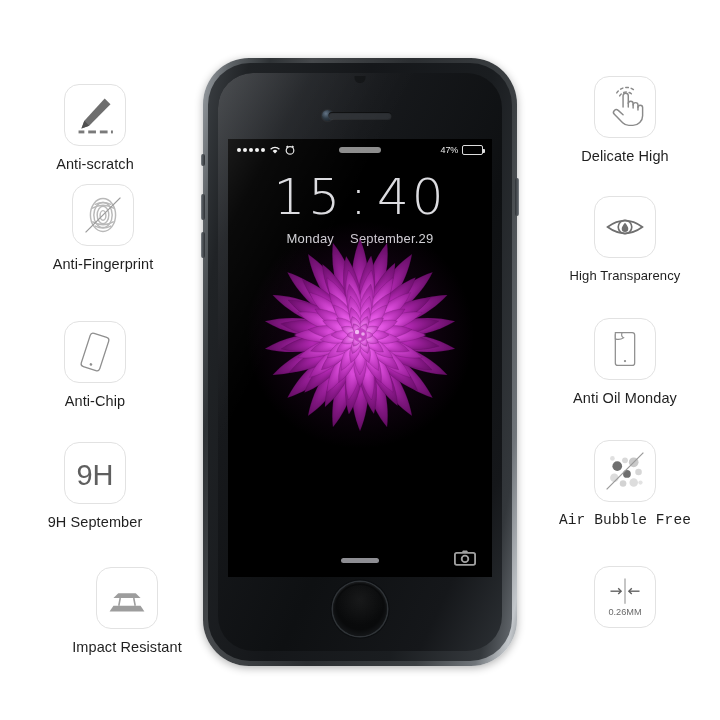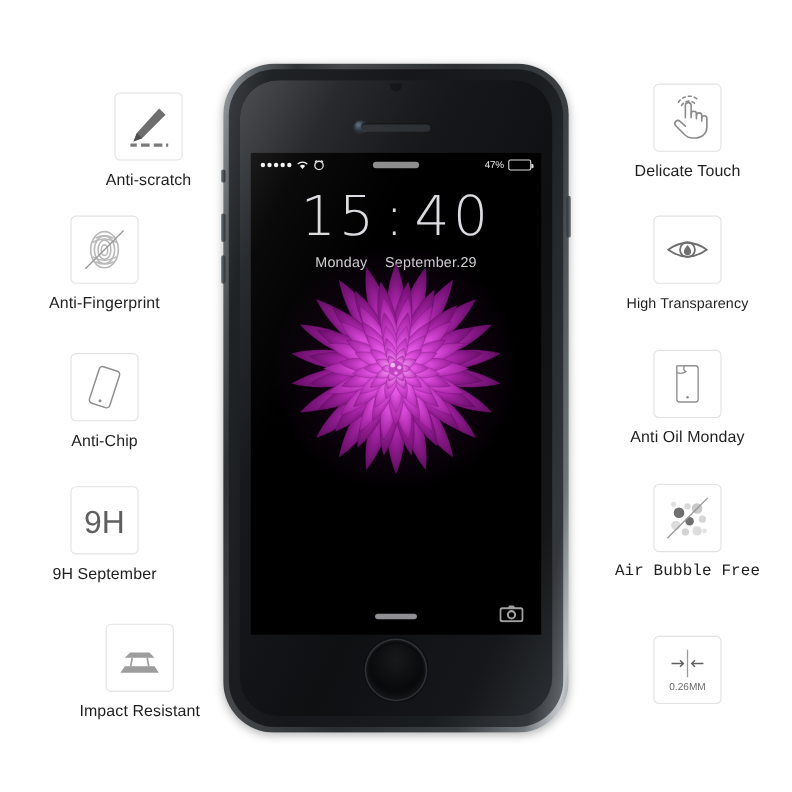--- a/index.html
+++ b/index.html
@@ -36,21 +36,21 @@
     position: absolute;
     width: 190px;
     text-align: center;
   }
 
   .icon-box {
     width: 62px;
     height: 62px;
     margin: 0 auto;
     border: 1px solid #e2e2e2;
-    border-radius: 5px;
+    border-radius: 15px;
     background: #ffffff;
     position: relative;
     box-sizing: border-box;
   }
   .icon-box svg { display: block; width: 100%; height: 100%; }
 
   .feature-label {
     margin-top: 11px;
     font-size: 14.5px;
     color: #1f1f1f;
@@ -304,39 +304,39 @@
     background: linear-gradient(270deg,#7d8287 0%,#50555a 40%,#2e3236 100%);
   }
 </style>
 </head>
 <body>
 
 <div id="page">
 
   <div class="feature-col col-left">
 
-    <div class="feature" style="top:84px;padding-left:40px;">
+    <div class="feature" style="top:84px;">
       <div class="icon-box">
         <svg viewBox="0 0 62 62">
           <g stroke="#6e6e6e" fill="#6e6e6e">
             <path d="M41 14 L47 20 L25 42 L17 45 L20 37 Z" fill="#6e6e6e" stroke="none"></path>
             <path d="M20 37 L25 42 L17 45 Z" fill="#4f4f4f" stroke="none"></path>
           </g>
           <g stroke="#7a7a7a" stroke-width="3" stroke-linecap="butt">
             <line x1="14" y1="48.5" x2="20" y2="48.5"></line>
             <line x1="24" y1="48.5" x2="32" y2="48.5"></line>
             <line x1="36" y1="48.5" x2="44" y2="48.5"></line>
             <line x1="47.5" y1="48.5" x2="49.5" y2="48.5"></line>
           </g>
         </svg>
       </div>
       <div class="feature-label">Anti-scratch</div>
     </div>
 
-    <div class="feature" style="top:196px;">
+    <div class="feature" style="top:184px;padding-left:8px;">
       <div class="icon-box">
         <svg viewBox="0 0 62 62">
           <g fill="none" stroke="#b9b9b9" stroke-width="1.5" stroke-linecap="round">
             <ellipse cx="31" cy="31" rx="13" ry="17"></ellipse>
             <ellipse cx="31" cy="31" rx="9.5" ry="13"></ellipse>
             <ellipse cx="31" cy="31" rx="6" ry="9"></ellipse>
             <ellipse cx="31" cy="31.5" rx="3" ry="5"></ellipse>
             <path d="M20 24 q11 -6 22 0"></path>
             <path d="M20.5 38 q10.5 6 21 0"></path>
             <path d="M23 20 q8 -4 16 0"></path>
@@ -394,21 +394,21 @@
           <g fill="none" stroke="#8a8a8a" stroke-width="1.5" stroke-linecap="round" stroke-linejoin="round">
             <path d="M29 31 L29 19.5 a2.7 2.7 0 0 1 5.4 0 L34.4 31"></path>
             <path d="M34.4 27.5 a2.5 2.5 0 0 1 5 0 L39.4 32"></path>
             <path d="M39.4 29 a2.5 2.5 0 0 1 5 0 L44.4 34"></path>
             <path d="M44.4 31.5 a2.4 2.4 0 0 1 4.8 0 L49.2 40 a10 10 0 0 1 -10 10 L35 50 a9 9 0 0 1 -6.4 -2.7 L20 38.5 a2.8 2.8 0 0 1 4 -4 L29 39"></path>
             <path d="M25.5 19.5 a8 8 0 0 1 12.5 -1.8" stroke-dasharray="2.6 3"></path>
             <path d="M22.5 16.5 a12 12 0 0 1 18.5 -2.4" stroke-dasharray="2.6 3"></path>
           </g>
         </svg>
       </div>
-      <div class="feature-label">Delicate Touch</div>
+      <div class="feature-label">Delicate High</div>
     </div>
 
     <div class="feature" style="top:196px;">
       <div class="icon-box">
         <svg viewBox="0 0 62 62">
           <g fill="none" stroke="#6f6f6f" stroke-width="1.7">
             <path d="M13 31 q18 -13 36 0 q-18 13 -36 0 Z"></path>
             <circle cx="31" cy="31" r="7"></circle>
           </g>
           <path d="M31 26.5 q3.4 4 3.4 6.2 a3.4 3.4 0 0 1 -6.8 0 q0 -2.2 3.4 -6.2 Z" fill="#6f6f6f"></path>
@@ -440,21 +440,21 @@
           <circle cx="29" cy="44" r="3.4" fill="#d3d3d3"></circle>
           <circle cx="40" cy="43" r="4.4" fill="#dddddd"></circle>
           <circle cx="18" cy="18" r="2.4" fill="#e0e0e0"></circle>
           <circle cx="47" cy="43" r="2.2" fill="#e3e3e3"></circle>
           <line x1="12" y1="50" x2="50" y2="12" stroke="#9a9a9a" stroke-width="1.3"></line>
         </svg>
       </div>
       <div class="feature-label">Air Bubble Free</div>
     </div>
 
-    <div class="feature" style="top:578px;">
+    <div class="feature" style="top:566px;">
       <div class="icon-box">
         <svg viewBox="0 0 62 62">
           <line x1="31" y1="12" x2="31" y2="38" stroke="#9b9b9b" stroke-width="1.2"></line>
           <g stroke="#5f5f5f" stroke-width="1.4" fill="none">
             <line x1="16" y1="25" x2="27" y2="25"></line>
             <polyline points="24,22 27,25 24,28"></polyline>
             <line x1="46" y1="25" x2="35" y2="25"></line>
             <polyline points="38,22 35,25 38,28"></polyline>
           </g>
           <text x="31" y="50" text-anchor="middle" font-family="Liberation Sans, sans-serif" font-size="9.5" fill="#6a6a6a">0.26MM</text>

